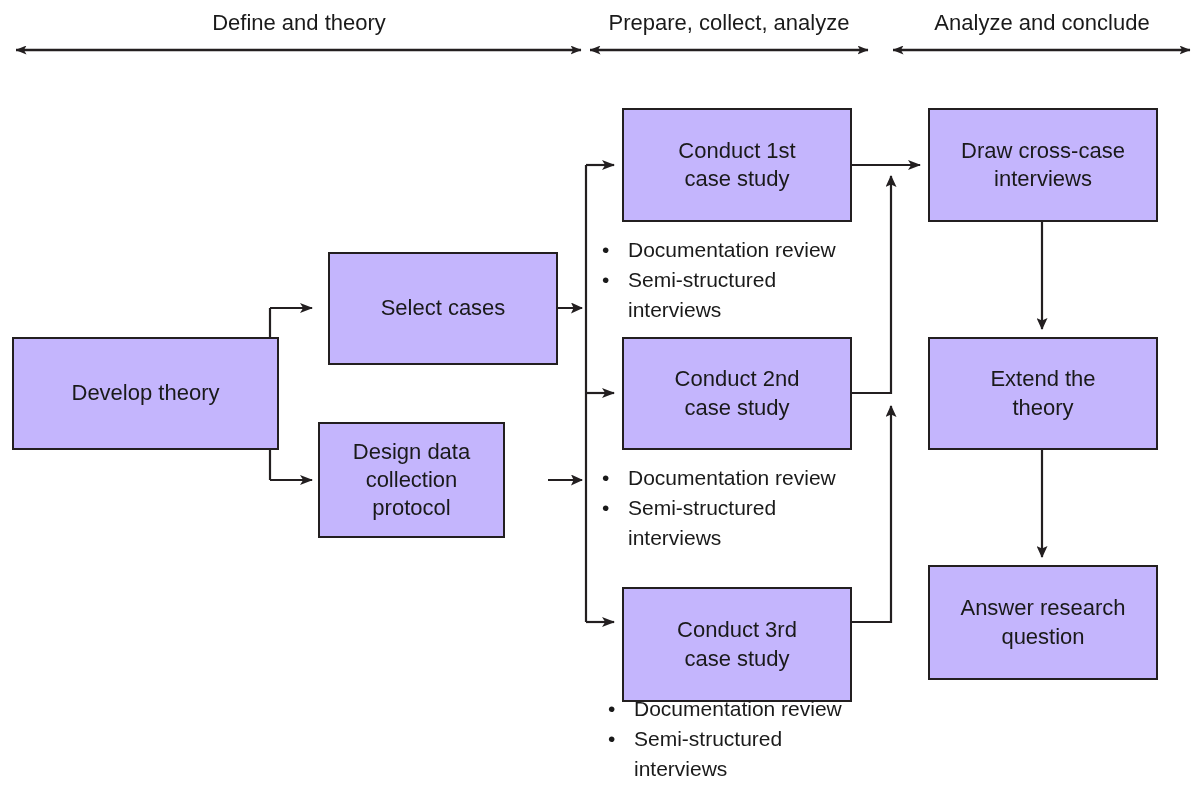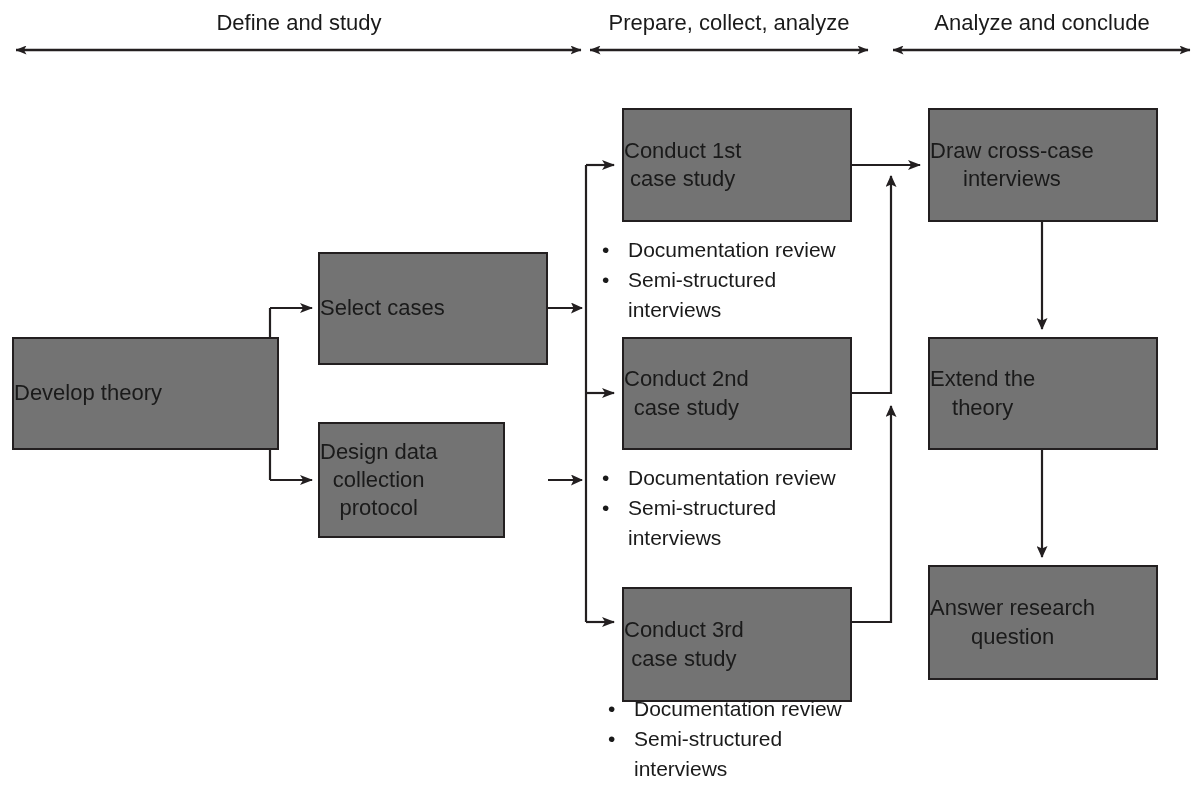--- a/index.html
+++ b/index.html
@@ -25,24 +25,24 @@
     position: absolute;
     font-size: 22px;
     color: #1a1a1a;
     white-space: nowrap;
     text-align: center;
   }
   .node-box {
     position: absolute;
     box-sizing: border-box;
     border: 2.2px solid #231f20;
-    background: #737373;
+    background: #c4b5fd;
     display: flex;
     align-items: center;
-    justify-content: flex-start;
+    justify-content: center;
     text-align: center;
     font-size: 22px;
     line-height: 1.28;
     color: #1a1a1a;
   }
   .bullet-list {
     position: absolute;
     font-size: 21px;
     line-height: 1.42;
     color: #1a1a1a;
@@ -117,29 +117,29 @@
 
     <path d="M852,622 L891,622 L891,406" fill="none" stroke="#231f20" stroke-width="2.2" marker-end="url(#arrowHeadSlim)"></path>
 
     <path d="M852,393 L891,393 L891,176" fill="none" stroke="#231f20" stroke-width="2.2" marker-end="url(#arrowHeadSlim)"></path>
 
     <path d="M1042,222 L1042,329" fill="none" stroke="#231f20" stroke-width="2.2" marker-end="url(#arrowHeadSlim)"></path>
 
     <path d="M1042,450 L1042,557" fill="none" stroke="#231f20" stroke-width="2.2" marker-end="url(#arrowHeadSlim)"></path>
   </svg>
 
-  <div class="phase-label" style="left:16px; top:10px; width:566px;">Define and study</div>
+  <div class="phase-label" style="left:16px; top:10px; width:566px;">Define and theory</div>
   <div class="phase-label" style="left:893px; top:10px; width:298px;">Analyze and conclude</div>
   <div class="phase-label" style="left:588px; top:10px; width:282px;">Prepare, collect, analyze</div>
 
   <div class="node-box" style="left:12px; top:337px; width:267px; height:113px;">
     <span style="white-space:pre-line;">Develop theory</span>
   </div>
 
-  <div class="node-box" style="left:318px; top:252px; width:230px; height:113px;">
+  <div class="node-box" style="left:328px; top:252px; width:230px; height:113px;">
     <span style="white-space:pre-line;">Select cases</span>
   </div>
 
   <div class="node-box" style="left:318px; top:422px; width:187px; height:116px;">
     <span style="white-space:pre-line;">Design data
 collection
 protocol</span>
   </div>
 
   <div class="node-box" style="left:622px; top:108px; width:230px; height:114px;">

